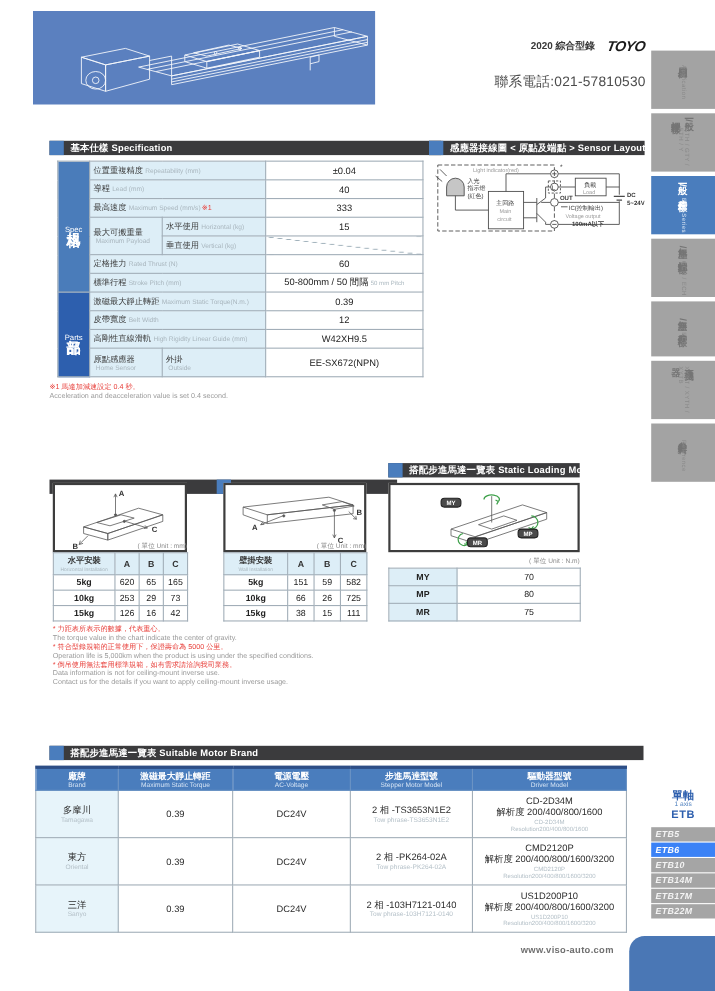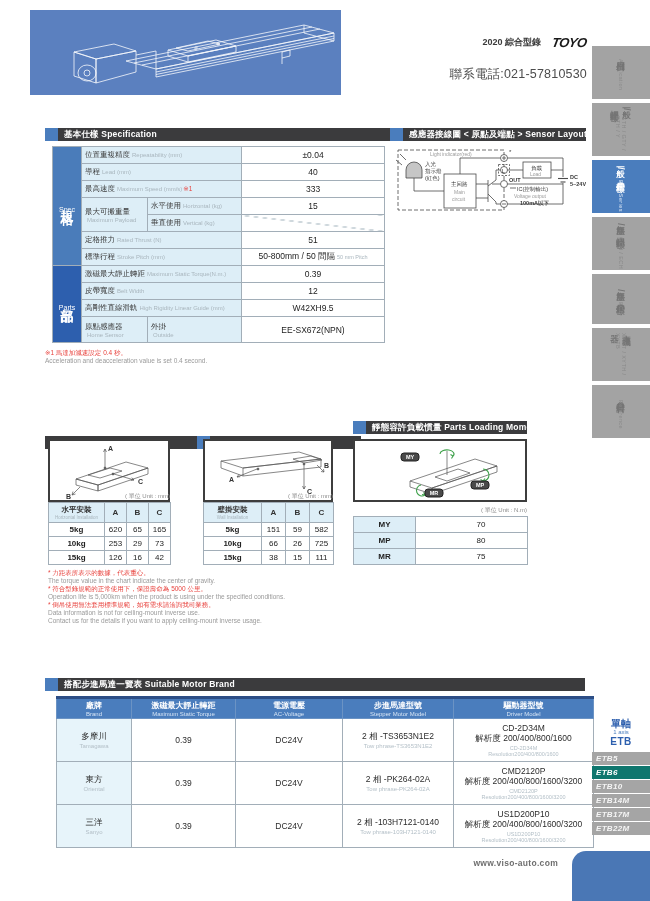--- a/index.html
+++ b/index.html
@@ -26,21 +26,21 @@
   .stab.active .en{color:#dce8f6;}
 
   
   .series{position:absolute;right:0;top:718px;width:58px;text-align:center;line-height:1.1;}
   .series .s-zh{font-size:10px;font-weight:bold;color:#2d5fae;}
   .series .s-en{font-size:6px;color:#4a7dbd;}
   .series .s-name{font-size:10px;font-weight:bold;color:#2d5fae;letter-spacing:.5px;}
   .mtab{position:absolute;right:0;width:58px;height:13px;background:#a5a5a5;color:#f4f4f4;
         font-size:8px;font-weight:bold;font-style:italic;line-height:13px;padding-left:4px;
         box-sizing:border-box;letter-spacing:.3px;cursor:pointer;}
-  .mtab.active{background:#0f766e;color:#ffffff;}
+  .mtab.active{background:#3b82f6;color:#ffffff;}
 
   
   .secbar{position:absolute;height:13px;background:#3b3b3d;display:flex;align-items:center;}
   .secbar-accent{flex:0 0 13px;width:13px;height:13px;background:#4a7dbd;}
   .secbar-text{color:#ffffff;font-size:8.5px;font-weight:bold;padding-left:6px;white-space:nowrap;letter-spacing:.2px;}
 
   
   table{border-collapse:collapse;table-layout:fixed;}
   td,th{border:1px solid #a2aeb8;box-sizing:border-box;}
 
@@ -79,21 +79,21 @@
   .oh-table tr.hd{height:20px;}
   .oh-table tr{height:14px;}
   .mo-table{position:absolute;font-size:8px;border:1px solid #7d8a94;}
   .mo-table tr{height:16px;}
   .mo-table td{text-align:center;vertical-align:middle;}
   .mo-table td.ml{background:#ddeef7;font-weight:bold;color:#222;}
   .mo-table td.mv{background:#fff;color:#222;padding-left:20px;}
   .oh-notes{position:absolute;left:48px;top:569px;width:300px;}
 
   
-  .motor-table{position:absolute;left:56px;top:696px;width:537px;border:1px solid #7d8a94;}
+  .motor-table{position:absolute;left:32px;top:696px;width:537px;border:1px solid #7d8a94;}
   .motor-table th{background:#4a7dbd;border-color:#6b93c4;color:#fff;vertical-align:middle;
                   border-top:3px solid #2d4e86;padding:1px 0;}
   .motor-table th .hz{font-size:8px;font-weight:bold;}
   .motor-table th .he{font-size:6px;font-weight:normal;color:#d6e4f4;}
   .motor-table tr.data{height:43px;}
   .motor-table td{background:#fff;text-align:center;vertical-align:middle;color:#2c2c2c;}
   .motor-table td.brand{background:#e7f4fa;}
   .motor-table .zh{font-size:8.5px;}
   .motor-table .en{font-size:6px;color:#b3bfc7;}
   .motor-table .big{font-size:8.5px;}
@@ -225,21 +225,21 @@
           </td>
       <td class="lbl"><span class="zh">水平使用</span><span class="en">Horizontal (kg)</span></td>
       <td class="val">15</td>
     </tr>
     <tr>
       <td class="lbl"><span class="zh">垂直使用</span><span class="en">Vertical (kg)</span></td>
       <td class="val diag"></td>
     </tr>
     <tr>
       <td class="lbl" colspan="2"><span class="zh">定格推力</span><span class="en">Rated Thrust (N)</span></td>
-      <td class="val">51</td>
+      <td class="val">60</td>
     </tr>
     <tr>
       <td class="lbl" colspan="2"><span class="zh">標準行程</span><span class="en">Stroke Pitch (mm)</span></td>
       <td class="val"><span>50-800mm / 50 間隔</span><span class="vsub">50 mm Pitch</span></td>
     </tr>
     <tr>
       <td class="vcell g2" rowspan="4">
         <div class="vzh">部品</div>
         <div class="ven">Parts</div>
       </td>
@@ -481,21 +481,21 @@
     <div class="note-gray">The torque value in the chart indicate the center of gravity.</div>
     <div class="note-red">* 符合型錄規範的正常使用下，保證壽命為 5000 公里。</div>
     <div class="note-gray">Operation life is 5,000km when the product is using under the specified conditions.</div>
     <div class="note-red">* 倒吊使用無法套用標準規範，如有需求請洽詢我司業務。</div>
     <div class="note-gray">Data information is not for ceiling-mount inverse use.</div>
     <div class="note-gray">Contact us for the details if you want to apply ceiling-mount inverse usage.</div>
   </div>
 
   <div class="secbar" style="left:353px;top:421px;width:174px;">
     <span class="secbar-accent"></span>
-    <span class="secbar-text">靜態容許負載慣量 Parts Loading Moment</span>
+    <span class="secbar-text">搭配步進馬達一覽表 Static Loading Moment</span>
   </div>
 
   <div class="dia-box" style="left:353px;top:439px;width:174px;height:63px;">
     <svg viewBox="0 0 170 59" width="170" height="59">
       <g stroke="#555" fill="none" stroke-width="0.7">
         <path d="M55,40 L120,18 L142,25 L77,47 Z"></path>
         <path d="M77,47 L142,25 L142,31 L77,53 Z"></path>
         <path d="M55,40 L55,46 L77,53"></path>
         <path d="M92,10 L92,34"></path>
         <path d="M80,36 L103,28 L115,32 L92,40 Z"></path>

